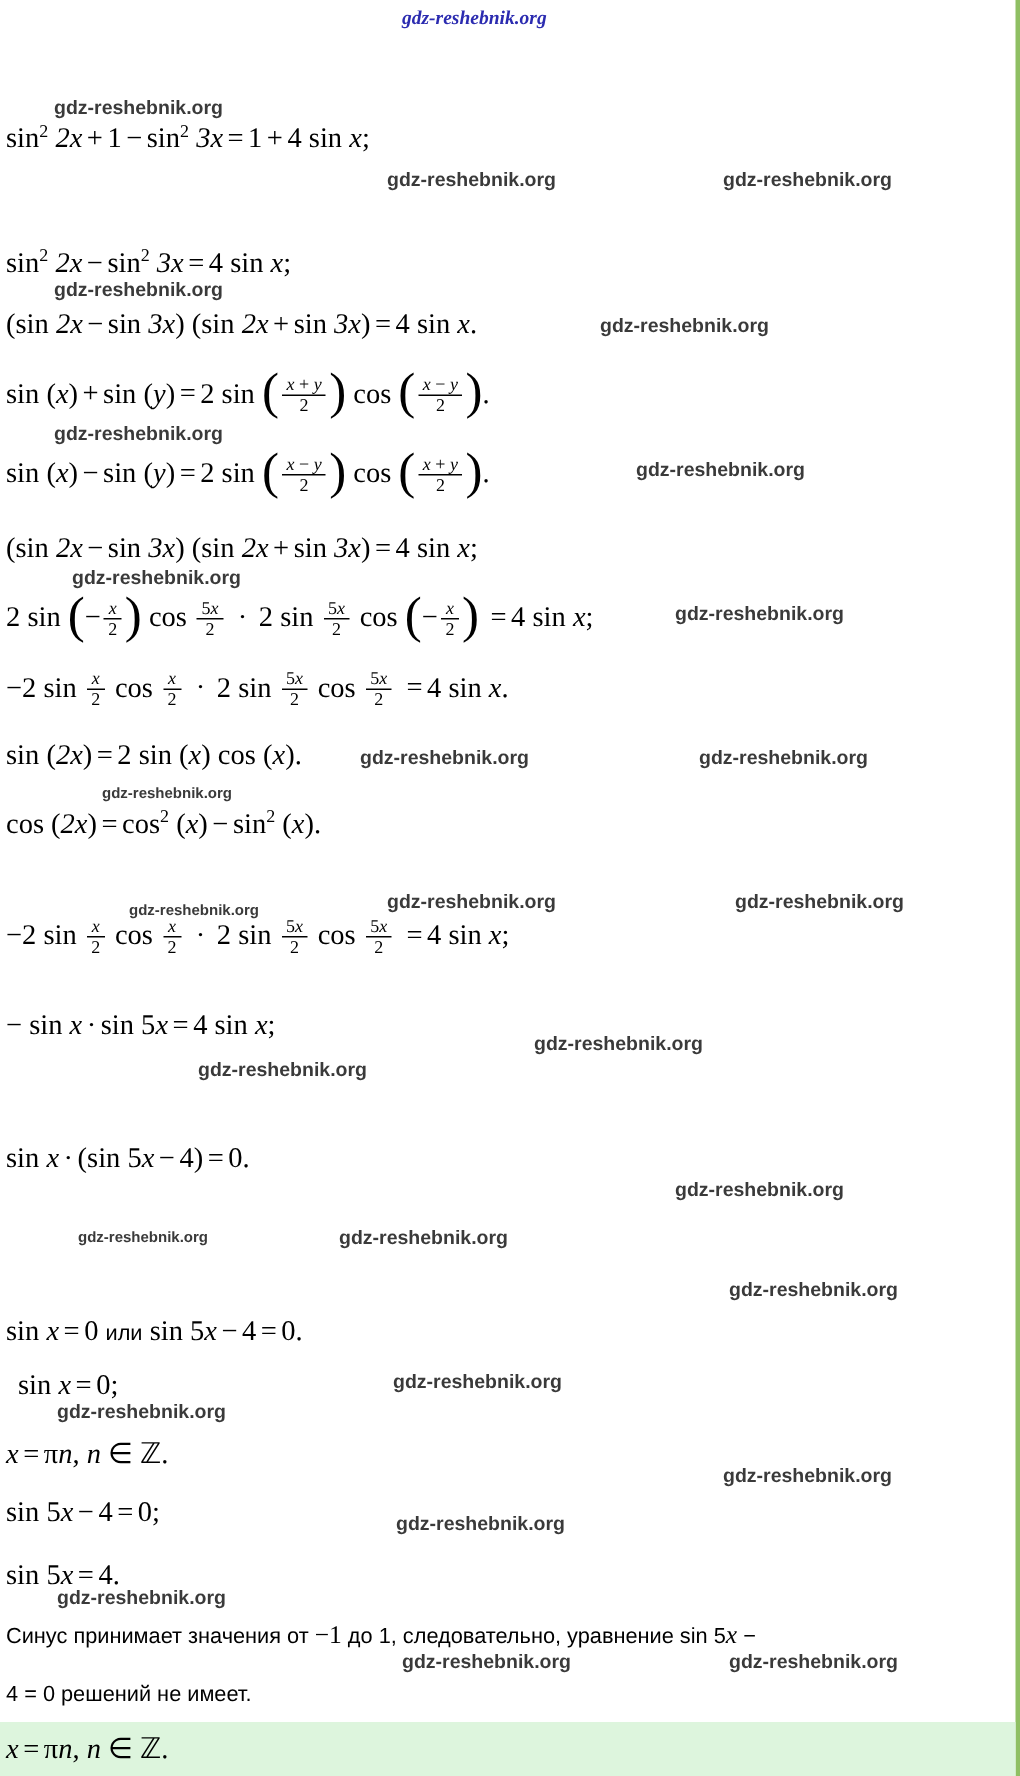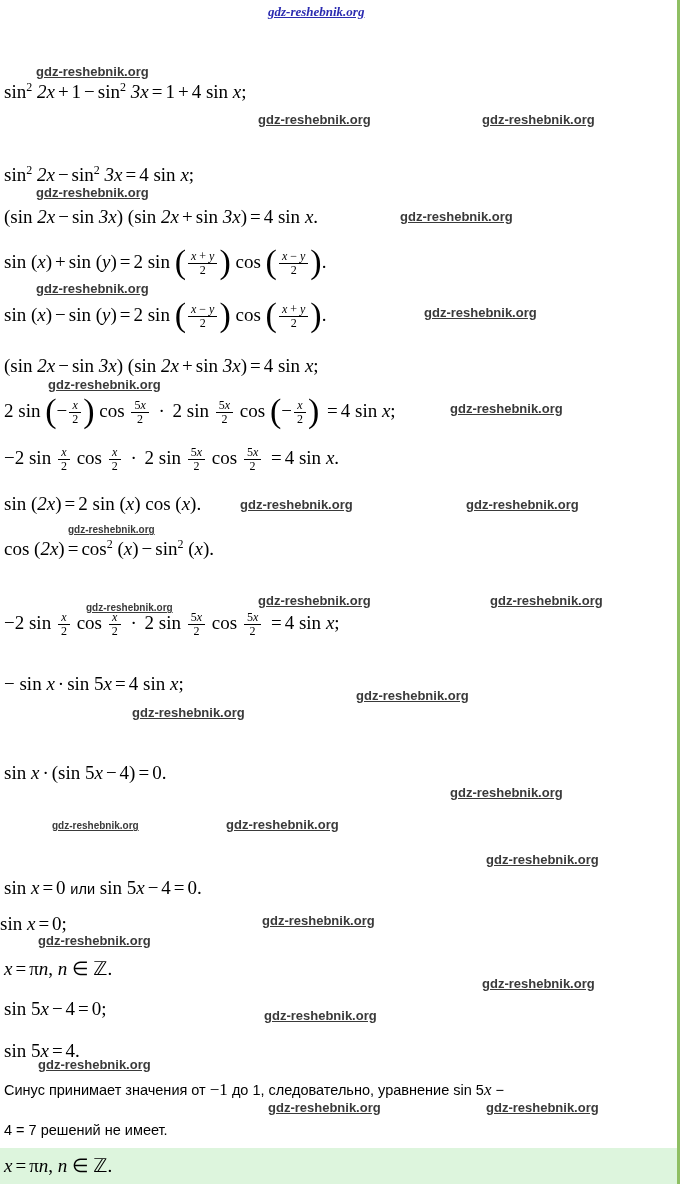--- a/index.html
+++ b/index.html
@@ -29,21 +29,20 @@
     background: #8fbf63;
   }
   
   .wm {
     position: absolute;
     color: #4a4aa8;
     font-family: "Liberation Serif", serif;
     font-weight: bold;
     font-style: italic;
     white-space: nowrap;
-    text-decoration: underline;
   }
   .wm.top {
     color: #2b2bb0;
     font-size: 13px;
   }
   .wm.grey {
     color: #3a3a3a;
     font-weight: bold;
     font-style: normal;
     font-family: "Liberation Sans", sans-serif;
@@ -184,21 +183,21 @@
   <div class="line" style="left:4px; top:762px;">
     sin <span class="mi">x</span><span class="op">·</span>(sin 5<span class="mi">x</span><span class="op">−</span>4)<span class="op">=</span>0.
   </div>
 
 
 
   <div class="line" style="left:4px; top:877px;">
     sin <span class="mi">x</span><span class="op">=</span>0 <span style="font-family:'Liberation Sans',sans-serif; font-size:14.5px;">или</span> sin 5<span class="mi">x</span><span class="op">−</span>4<span class="op">=</span>0.
   </div>
 
-  <div class="line" style="left:0; top:913px;">
+  <div class="line" style="left:12px; top:913px;">
     sin <span class="mi">x</span><span class="op">=</span>0;
   </div>
 
   <div class="line" style="left:4px; top:957px;">
     <span class="mi">x</span><span class="op">=</span>π<span class="mi">n</span>, <span class="mi">n</span> ∈ ℤ.
   </div>
 
   <div class="line" style="left:4px; top:998px;">
     sin 5<span class="mi">x</span><span class="op">−</span>4<span class="op">=</span>0;
   </div>
@@ -206,21 +205,21 @@
   <div class="line" style="left:4px; top:1040px;">
     sin 5<span class="mi">x</span><span class="op">=</span>4.
   </div>
 
   <div class="txt" style="left:4px; top:1080px;">
     <span>Синус принимает значения от</span>
     <span style="font-family:'Liberation Serif',serif; font-size:17px;">−1</span>
     <span>до 1, следовательно, уравнение sin 5</span><span style="font-family:'Liberation Serif',serif; font-style:italic; font-size:17px;">x</span>
     <span>−</span>
   </div>
-  <div class="txt" style="left:4px; top:1122px;">4 = 7 решений не имеет.</div>
+  <div class="txt" style="left:4px; top:1122px;">4 = 0 решений не имеет.</div>
 
   <div class="answer">
     <div class="line">
       <span class="mi">x</span><span class="op">=</span>π<span class="mi">n</span>, <span class="mi">n</span> ∈ ℤ.
     </div>
   </div>
 
   <div id="watermark-layer">
       <div class="wm top" style="left: 268px; top: 4px; font-size: 13px;">gdz-reshebnik.org</div>
       <div class="wm grey" style="left: 36px; top: 64px; font-size: 13px;">gdz-reshebnik.org</div>

